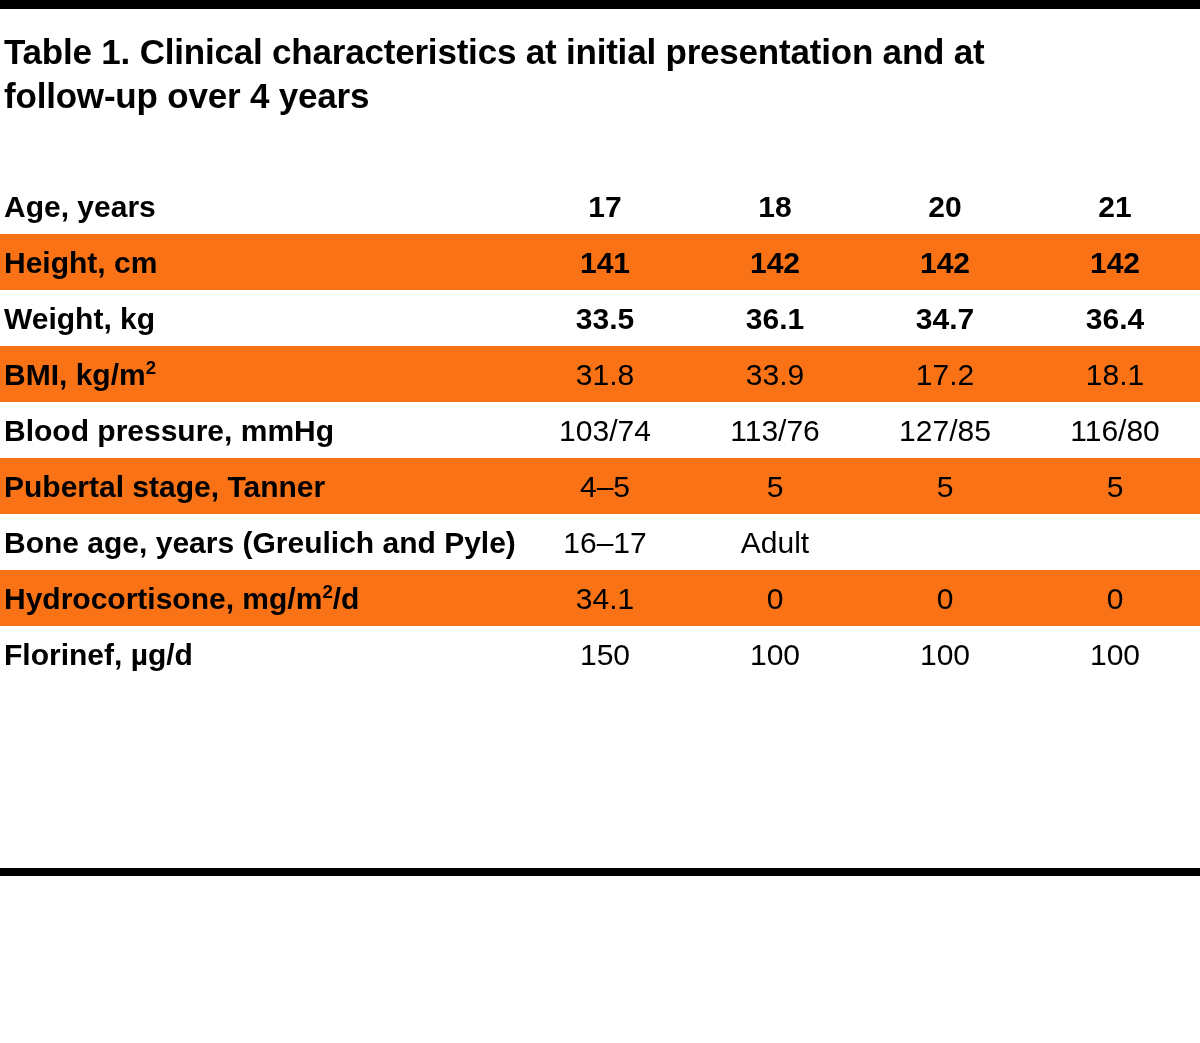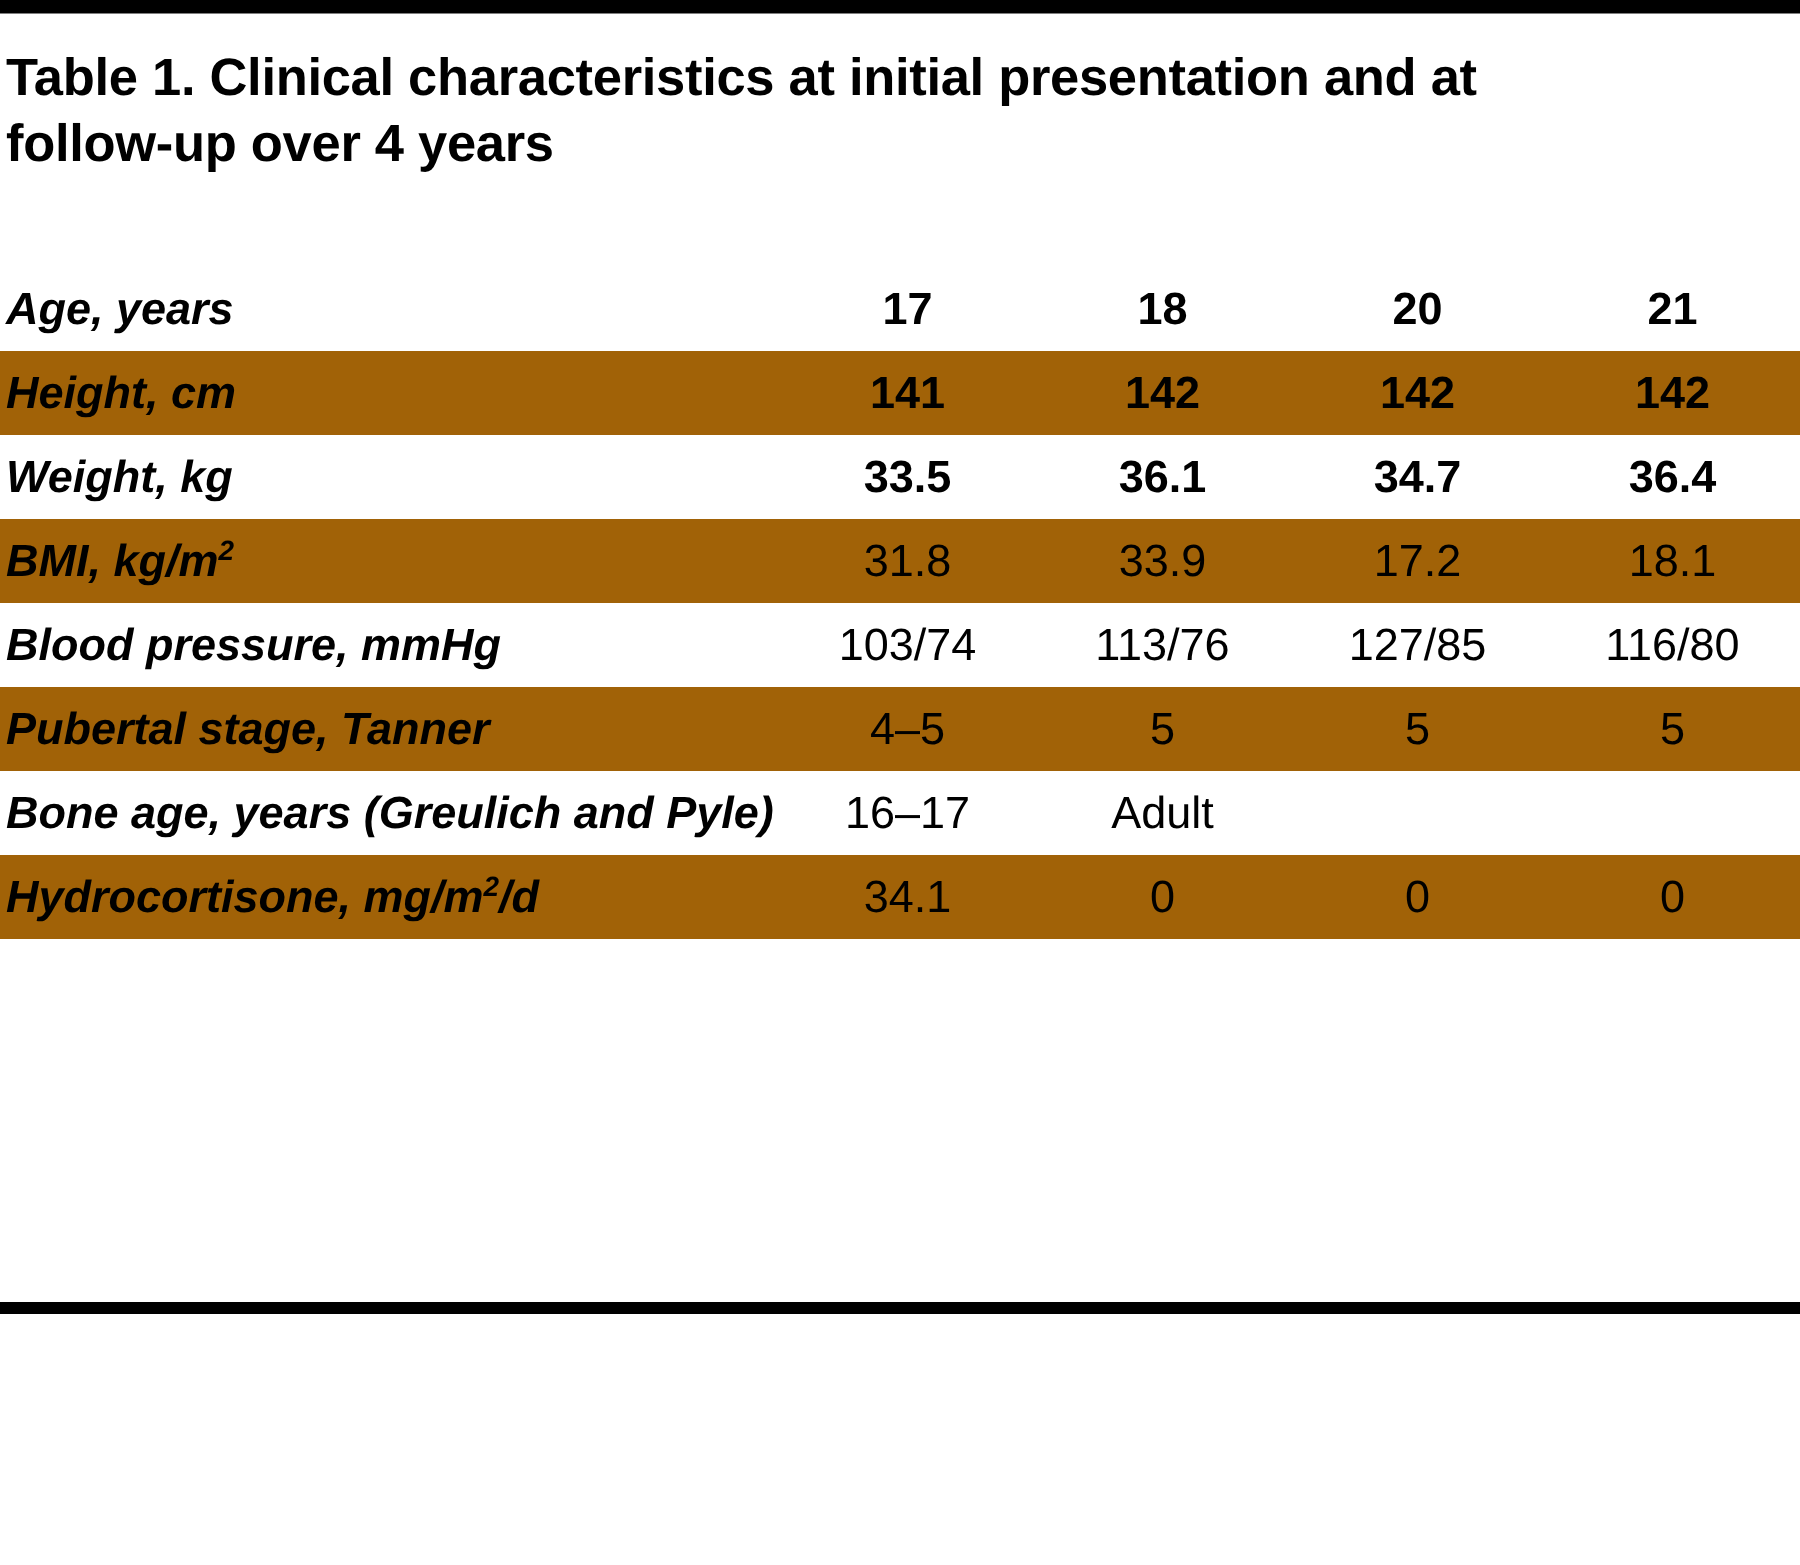--- a/index.html
+++ b/index.html
@@ -45,34 +45,33 @@
     width: 1200px;
     border-collapse: collapse;
     table-layout: fixed;
   }
   col.label-col { width: 520px; }
   col.val-col { width: 170px; }
   tbody tr {
     height: 56px;
   }
   tbody tr.shaded {
-    background: #a16207;
+    background: #f97316;
   }
   td {
     padding: 0;
     vertical-align: middle;
     font-size: 30px;
     line-height: 1.1;
   }
   td.label {
     padding-left: 4px;
     text-align: left;
     font-weight: bold;
     white-space: nowrap;
-    font-style: italic;
   }
   td.val {
     text-align: center;
     font-weight: normal;
   }
   td.val.bold {
     font-weight: bold;
   }
   sup {
     font-size: 0.62em;
@@ -163,19 +162,26 @@
         <td class="val"></td>
         <td class="val"></td>
       </tr>
       <tr class="shaded">
         <td class="label"><span>Hydrocortisone, mg/m</span><sup>2</sup><span>/d</span></td>
         <td class="val">34.1</td>
         <td class="val">0</td>
         <td class="val">0</td>
         <td class="val">0</td>
       </tr>
+      <tr>
+        <td class="label"><span>Florinef, µg/d</span></td>
+        <td class="val">150</td>
+        <td class="val">100</td>
+        <td class="val">100</td>
+        <td class="val">100</td>
+      </tr>
     </tbody>
   </table>
 
 
   <div class="rule-bottom"></div>
 
 </div>
 
 </body></html>

